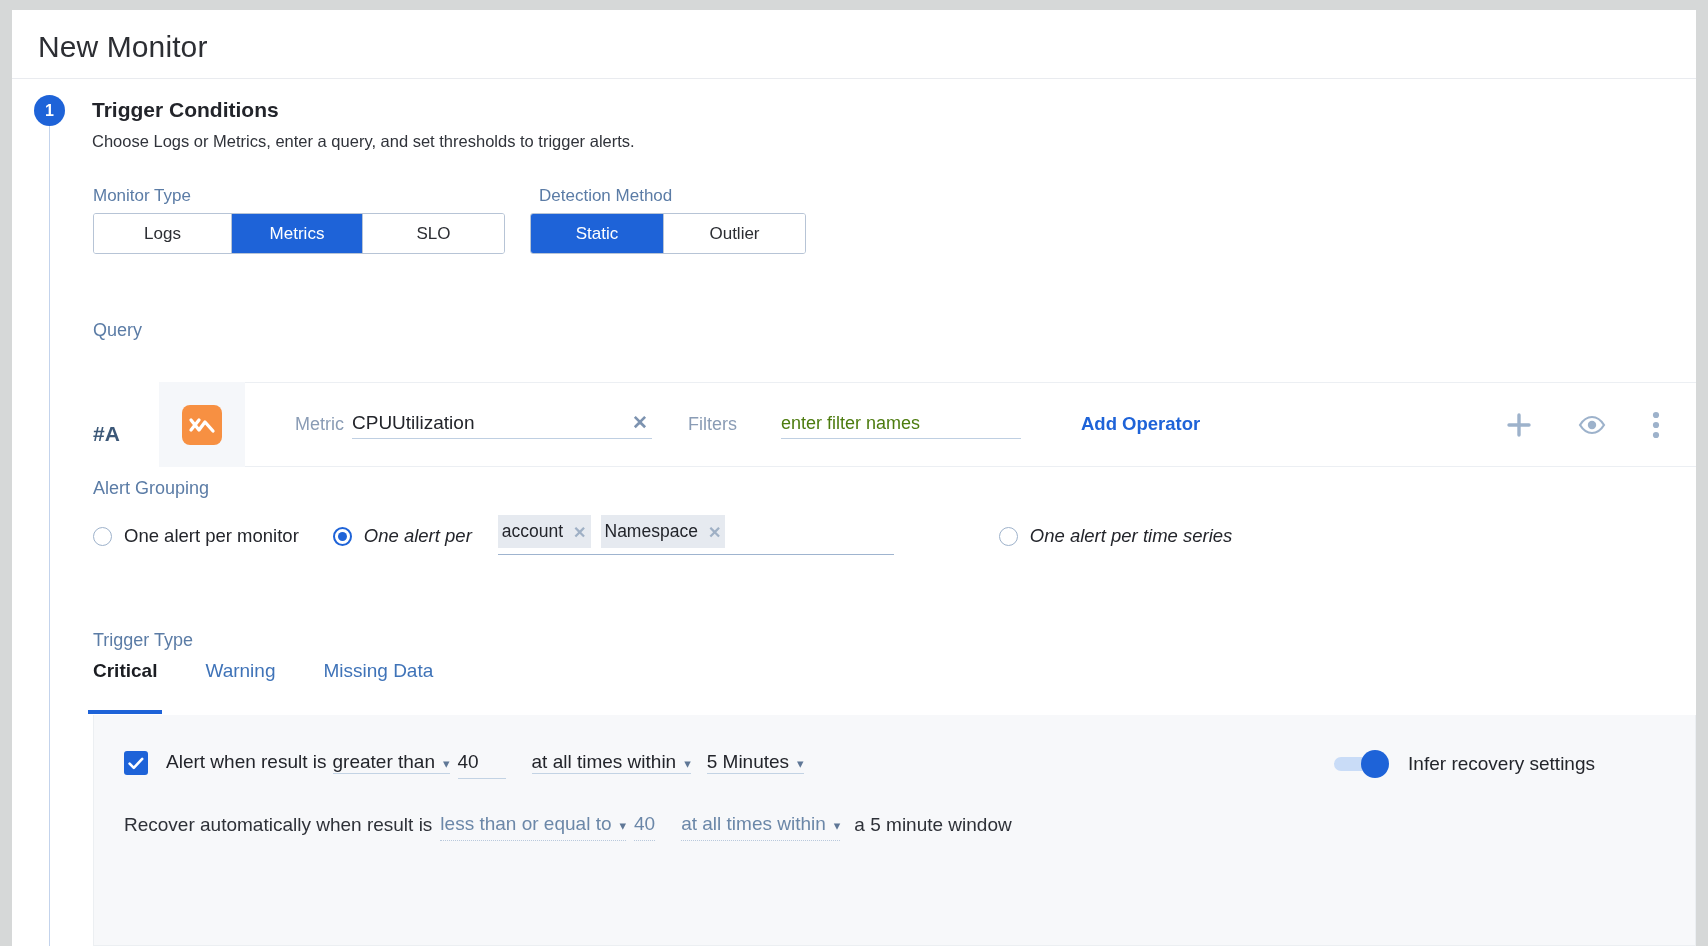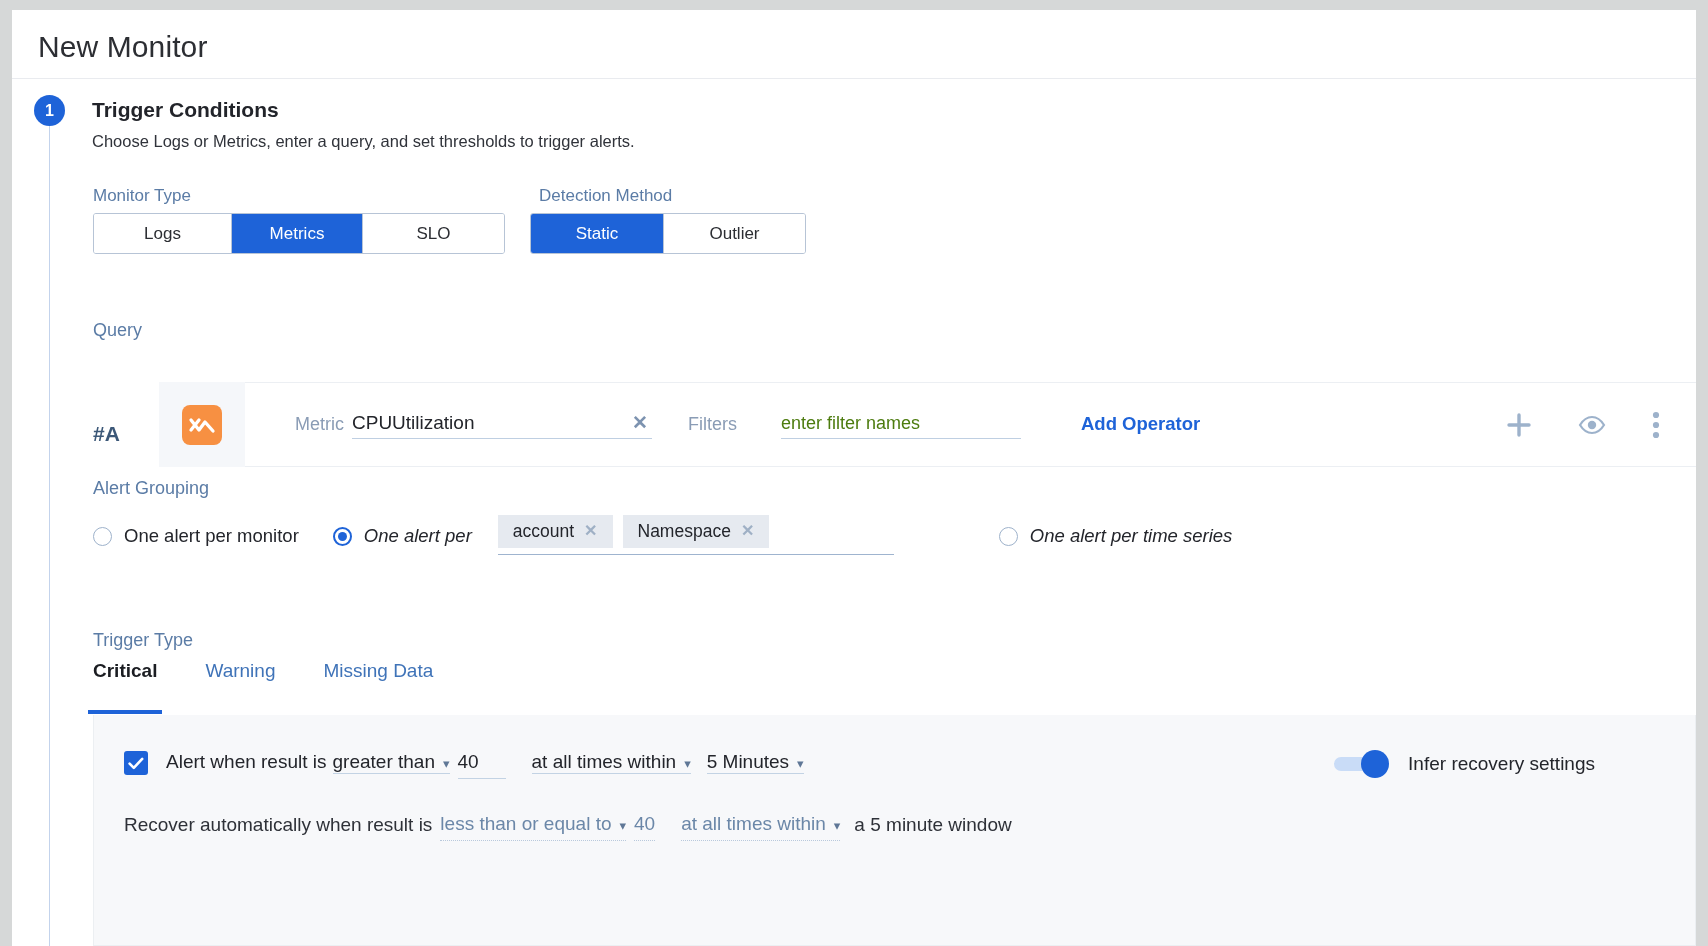--- a/index.html
+++ b/index.html
@@ -148,22 +148,22 @@
   }
   .radio-label { font-size: 18.5px; color: #23252b; margin-left: 12px; white-space: nowrap; }
   #opt-monitor { margin-top: 10px; }
   #opt-per { margin-top: 10px; margin-left: 34px; font-style: italic; }
   #tag-field {
     margin-left: 26px; border-bottom: 1px solid #9fb4cf;
     width: 396px; padding-bottom: 6px; display: flex; gap: 10px;
     align-items: center; min-height: 38px;
   }
   .tag {
-    background: #e6eaf0; display: flex; align-items: flex-start; gap: 10px;
-    padding: 6px 15px; font-size: 17.5px; color: #23252b;
+    background: #e6eaf0; display: flex; align-items: flex-end; gap: 10px;
+    padding: 6px 4px; font-size: 17.5px; color: #23252b;
   }
   .tag-x { color: #9fb0c5; font-weight: 700; font-size: 16px; cursor: pointer; }
   #opt-series { margin-top: 10px; margin-left: 105px; font-style: italic; }
 
   
   #tabs {
     position: absolute; left: 81px; top: 650px;
     display: flex; gap: 0;
   }
   .tab {

